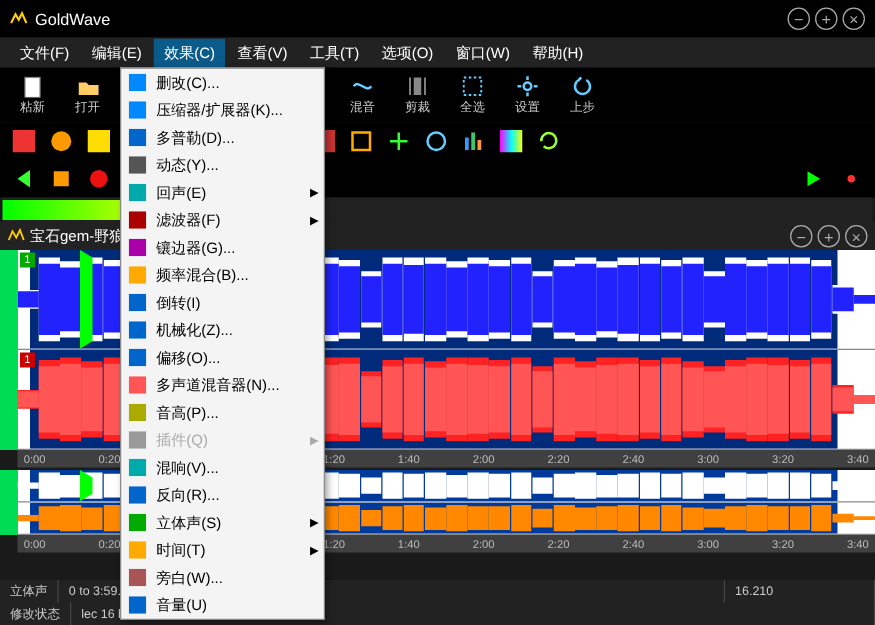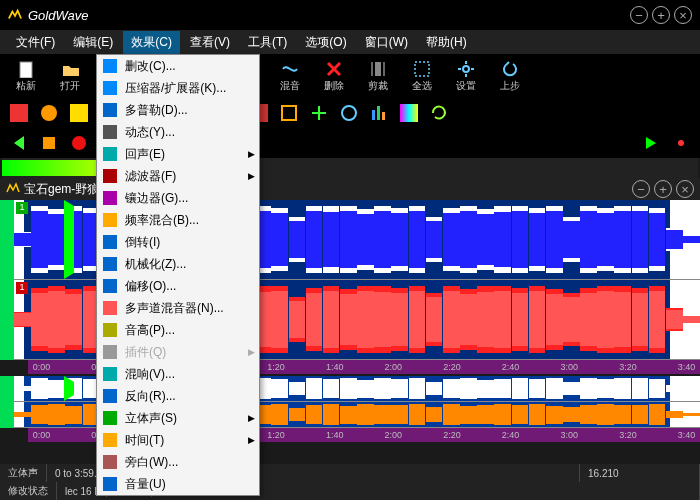--- a/index.html
+++ b/index.html
@@ -1,19 +1,19 @@
 <!DOCTYPE html>
 <html><head>
 <meta charset="utf-8">
 <style>
 * { margin:0; padding:0; box-sizing:border-box; font-family:"Microsoft YaHei",sans-serif; }
 body { width:700px; height:500px; background:#1a1a1a; color:#fff; font-size:12px; overflow:hidden; position:relative; }
 .titlebar { height:30px; background:#000; display:flex; align-items:center; padding:0 8px; }
 .logo { width:14px; height:14px; margin-right:6px; }
-.title { flex:1; font-size:13px;font-style:italic; }
+.title { flex:1; font-size:13px; }
 .winbtns { display:flex; gap:4px; }
 .winbtn { width:18px; height:18px; border:1.5px solid #aaa; border-radius:50%; display:flex; align-items:center; justify-content:center; font-size:13px; cursor:pointer; color:#aaa; }
 .menubar { height:24px; background:#222; display:flex; align-items:center; padding-left:8px; gap:2px; font-size:12px; }
 .menubar span { padding:3px 8px; cursor:pointer; }
 .menubar span.active { background:#0a5a8a; }
 .toolbar1, .toolbar2, .toolbar3 { background:#000; display:flex; align-items:center; padding:2px 6px; gap:4px; }
 .toolbar1 { height:44px; }
 .toolbar2 { height:30px; }
 .toolbar3 { height:30px; }
 .tbtn { display:flex; flex-direction:column; align-items:center; width:40px; padding:2px; cursor:pointer; }
@@ -26,21 +26,21 @@
 .levelbar { position:absolute; left:0; top:2px; bottom:2px; width:33%; background:linear-gradient(to right,#0f0,#cf0,#f80); }
 .wavehead { height:22px; background:#222; display:flex; align-items:center; padding:0 6px; }
 .wavehead .wt { flex:1; }
 .wavearea { position:relative; background:#fff; margin-left:14px; display:flex; flex-direction:column; }
 .gutter { position:absolute; left:-14px; top:0; bottom:0; width:14px; background:#0d5; }
 .ch { position:relative; border-bottom:1px solid #888; overflow:hidden; }
 .chlabel { position:absolute; left:2px; top:2px; width:12px; height:12px; background:#0a0; color:#fff; font-size:9px; text-align:center; z-index:3; }
 .selrect { position:absolute; top:0; bottom:0; left:10px; right:30px; background:#002a7a; }
 .wv { position:absolute; top:0; left:0; right:0; bottom:0; display:flex; align-items:center; }
 .wv span { flex:1; background:currentColor; margin-right:0.5px; }
-.ruler { height:14px; background:#701a75; color:#bbb; font-size:9px; display:flex; align-items:center; position:relative; margin-left:28px; }
+.ruler { height:14px; background:#404040; color:#bbb; font-size:9px; display:flex; align-items:center; position:relative; margin-left:14px; }
 .ruler span { position:absolute; transform:translateX(-50%); }
 .playhead { position:absolute; top:0; bottom:0; width:0; border-left:10px solid #0f0; border-top:6px solid transparent; border-bottom:6px solid transparent; z-index:4; }
 .statusbar { position:absolute; bottom:0; left:0; right:0; height:36px; background:#222; }
 .statusbar .r { height:18px; display:flex; align-items:center; font-size:10px; color:#ccc; }
 .statusbar .r > div { padding:0 8px; border-right:1px solid #444; height:100%; display:flex; align-items:center; }
 
 .dropdown { position:absolute; left:96px; top:54px; width:164px; background:#f4f4f4; color:#000; border:1px solid #888; box-shadow:2px 2px 6px rgba(0,0,0,.4); z-index:1000; font-size:12px; }
 .dropdown .row { height:22px; display:flex; align-items:center; padding-left:28px; padding-right:16px; position:relative; cursor:pointer; }
 .dropdown .row .mi { position:absolute; left:4px; width:18px; height:18px; display:flex; align-items:center; justify-content:center; }
 .dropdown .row .ar { position:absolute; right:4px; font-size:9px; }
@@ -125,28 +125,20 @@
       </div>
       <div class="lb">粘新</div>
     </div>
     <div class="tbtn">
       <div class="ic">
         <svg width="18" height="18">
           <path d="M2 9c4-6 10 6 14 0" stroke="#6cf" fill="none" stroke-width="2"></path>
         </svg>
       </div>
       <div class="lb">混音</div>
-    </div>
-    <div class="tbtn">
-      <div class="ic">
-        <svg width="18" height="18">
-          <path d="M3 3l12 12M15 3L3 15" stroke="#f22" stroke-width="3"></path>
-        </svg>
-      </div>
-      <div class="lb">删除</div>
     </div>
     <div class="tbtn">
       <div class="ic">
         <svg width="18" height="18">
           <rect x="6" y="2" width="6" height="14" fill="#888"></rect>
           <path d="M3 2v14M15 2v14" stroke="#ccc"></path>
         </svg>
       </div>
       <div class="lb">剪裁</div>
     </div>

